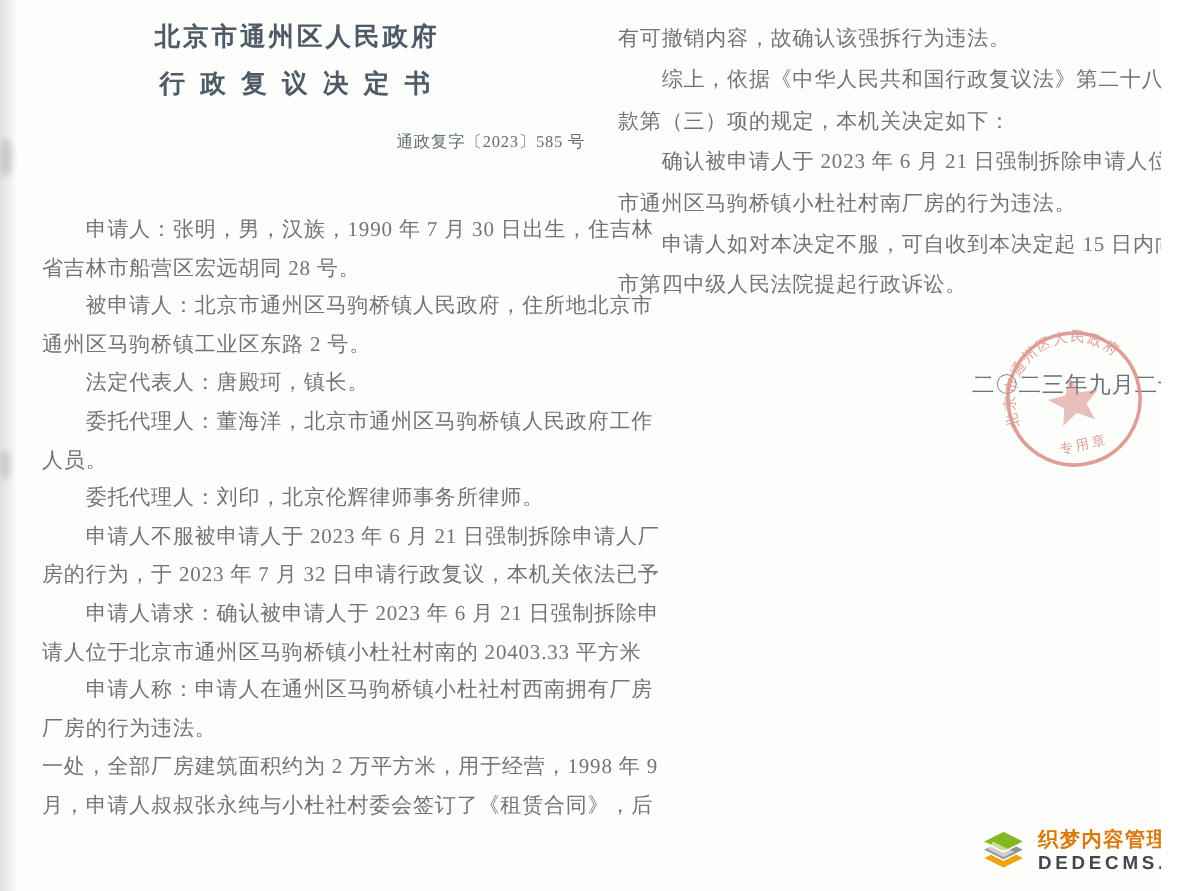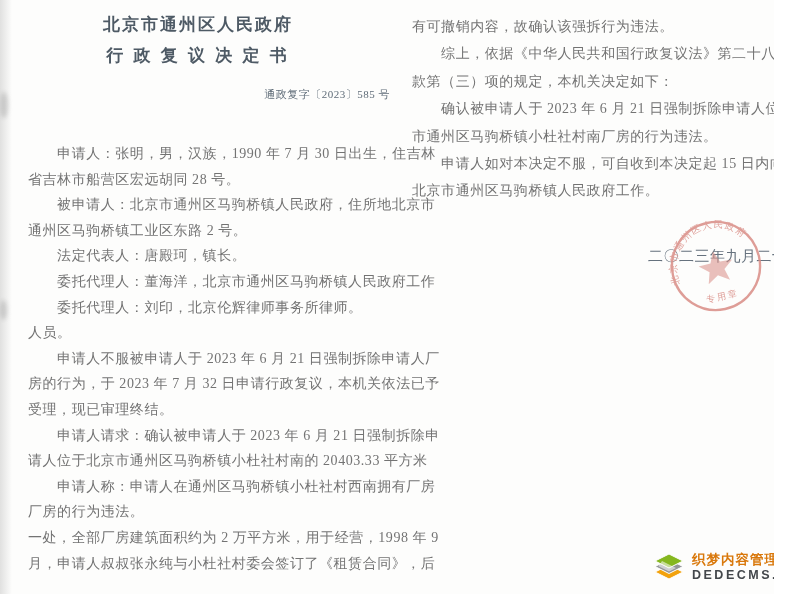--- a/index.html
+++ b/index.html
@@ -72,40 +72,39 @@
   <div class="title2">行 政 复 议 决 定 书</div>
   <div class="doc-number">通政复字〔2023〕585 号</div>
 
   <div class="col left-col">
       <div class="line">　　申请人：张明，男，汉族，1990 年 7 月 30 日出生，住吉林</div>
       <div class="line">省吉林市船营区宏远胡同 28 号。</div>
       <div class="line">　　被申请人：北京市通州区马驹桥镇人民政府，住所地北京市</div>
       <div class="line">通州区马驹桥镇工业区东路 2 号。</div>
       <div class="line">　　法定代表人：唐殿珂，镇长。</div>
       <div class="line">　　委托代理人：董海洋，北京市通州区马驹桥镇人民政府工作</div>
+      <div class="line">人员。</div>
       <div class="line">　　委托代理人：刘印，北京伦辉律师事务所律师。</div>
-      <div class="line">人员。</div>
       <div class="line">　　申请人不服被申请人于 2023 年 6 月 21 日强制拆除申请人厂</div>
       <div class="line">房的行为，于 2023 年 7 月 32 日申请行政复议，本机关依法已予</div>
-      <div class="line">受理，现已审理终结。</div>
       <div class="line">　　申请人请求：确认被申请人于 2023 年 6 月 21 日强制拆除申</div>
       <div class="line">请人位于北京市通州区马驹桥镇小杜社村南的 20403.33 平方米</div>
       <div class="line">　　申请人称：申请人在通州区马驹桥镇小杜社村西南拥有厂房</div>
       <div class="line">厂房的行为违法。</div>
       <div class="line">一处，全部厂房建筑面积约为 2 万平方米，用于经营，1998 年 9</div>
       <div class="line">月，申请人叔叔张永纯与小杜社村委会签订了《租赁合同》，后</div>
     </div>
   <div class="col right-col">
       <div class="line">有可撤销内容，故确认该强拆行为违法。</div>
       <div class="line">　　综上，依据《中华人民共和国行政复议法》第二十八条第一</div>
       <div class="line">款第（三）项的规定，本机关决定如下：</div>
       <div class="line">　　确认被申请人于 2023 年 6 月 21 日强制拆除申请人位于北京</div>
       <div class="line">市通州区马驹桥镇小杜社村南厂房的行为违法。</div>
       <div class="line">　　申请人如对本决定不服，可自收到本决定起 15 日内向北京</div>
-      <div class="line">北京市通州区马驹桥镇人民政府工作。</div>
+      <div class="line">市第四中级人民法院提起行政诉讼。</div>
     </div>
 
   <div class="decision-date">二〇二三年九月二十日</div>
 
   <svg class="seal" width="96" height="96" viewBox="0 0 96 96">
     <g transform="rotate(-12 48 48)">
       <circle cx="48" cy="48" r="44" fill="none" stroke-width="2.4" stroke="#d98d86"></circle>
       <defs>
         <path id="sealArc" d="M 10 62 A 40 40 0 1 1 86 62" fill="none"></path>
       </defs>

